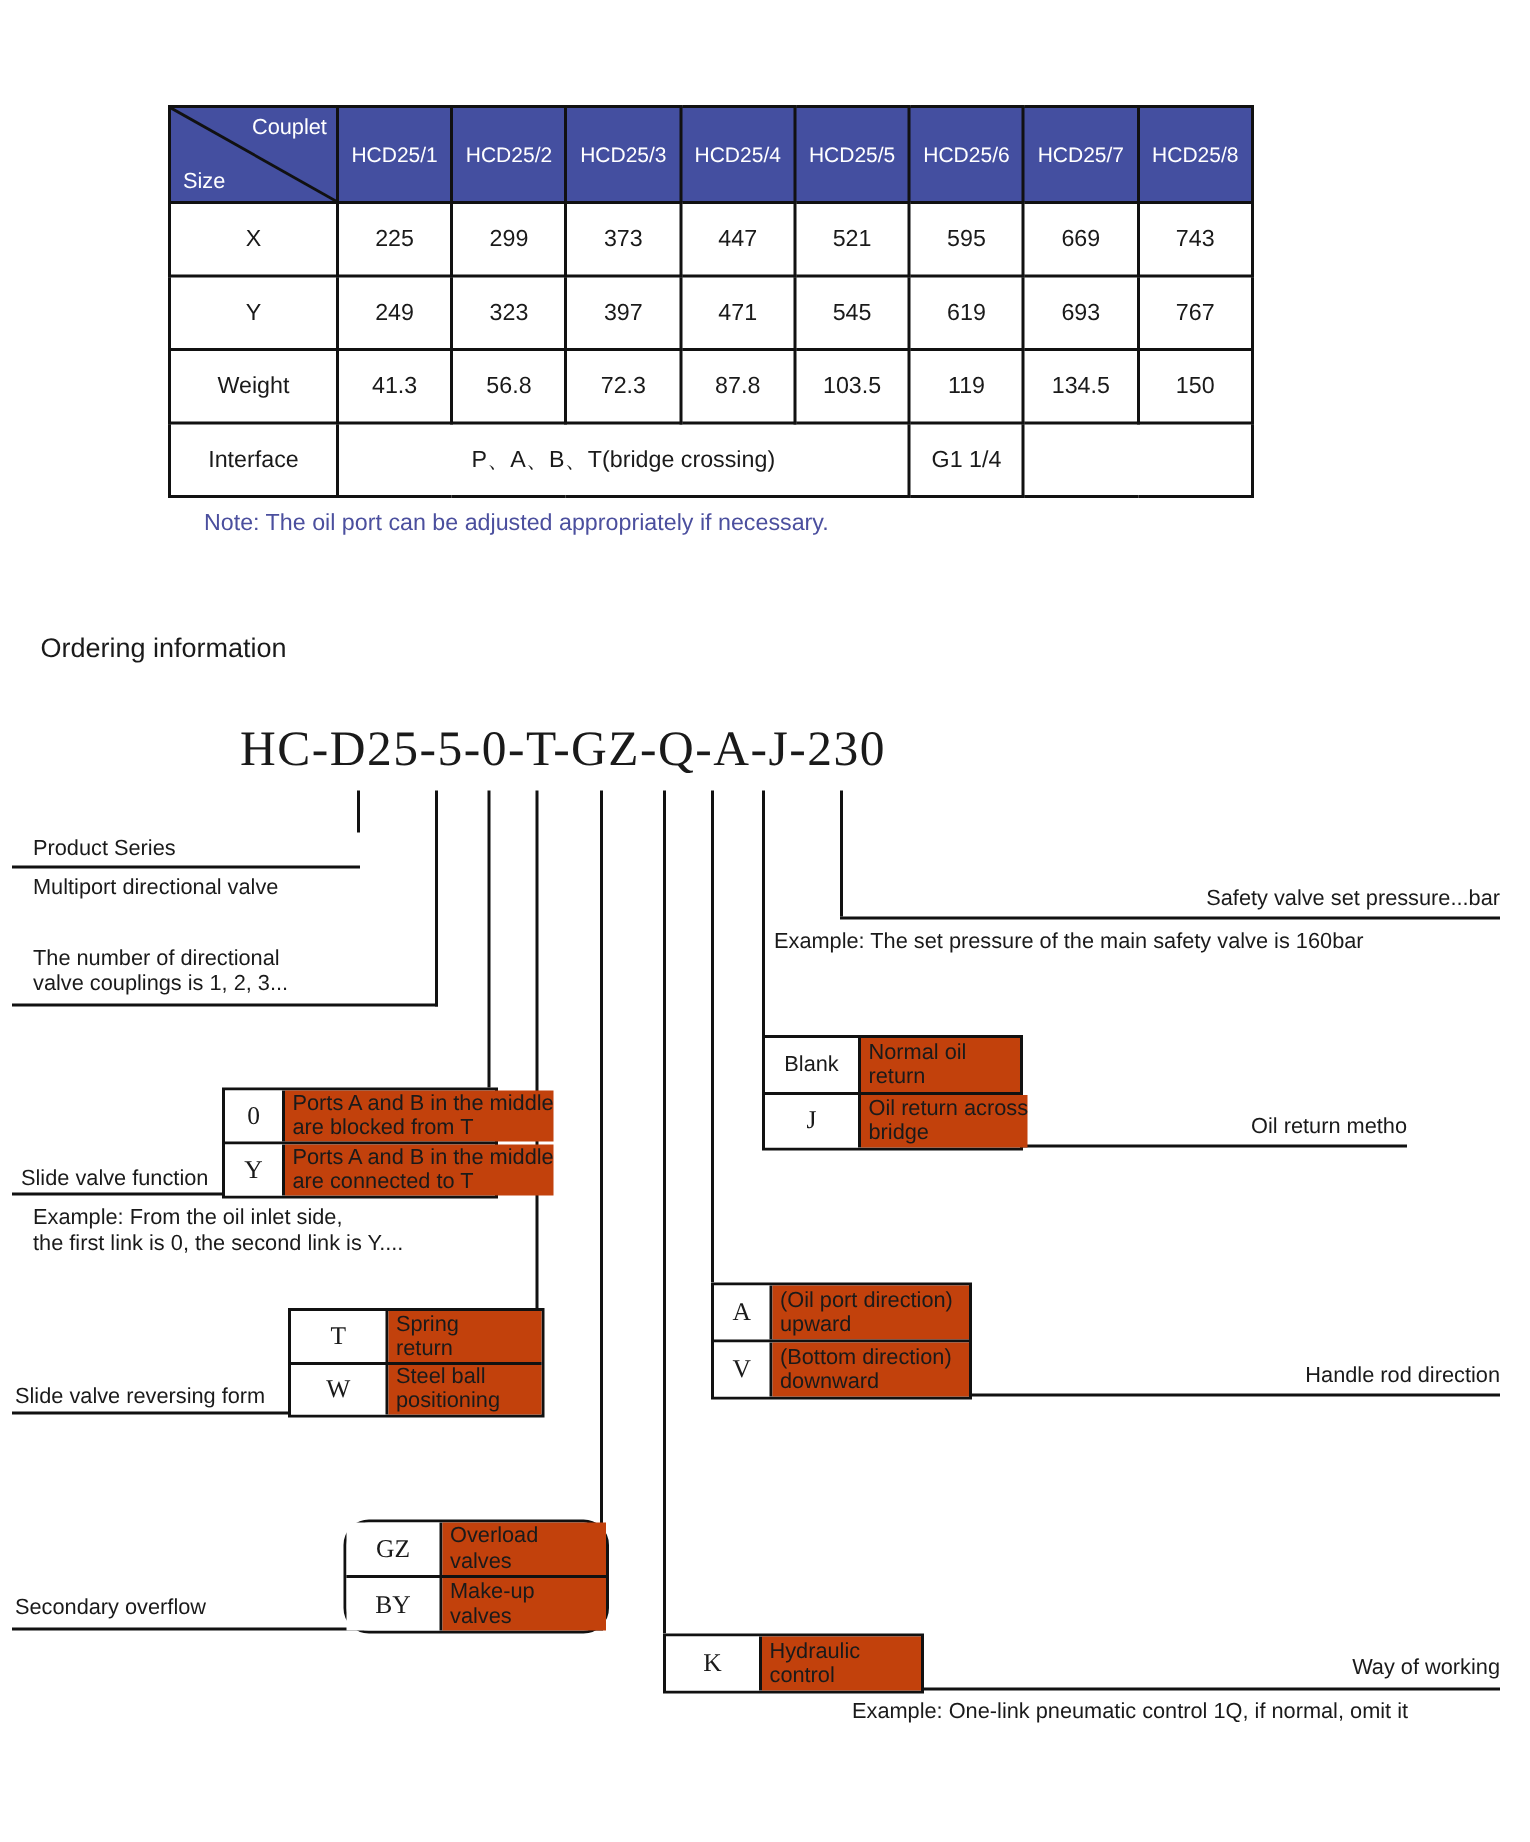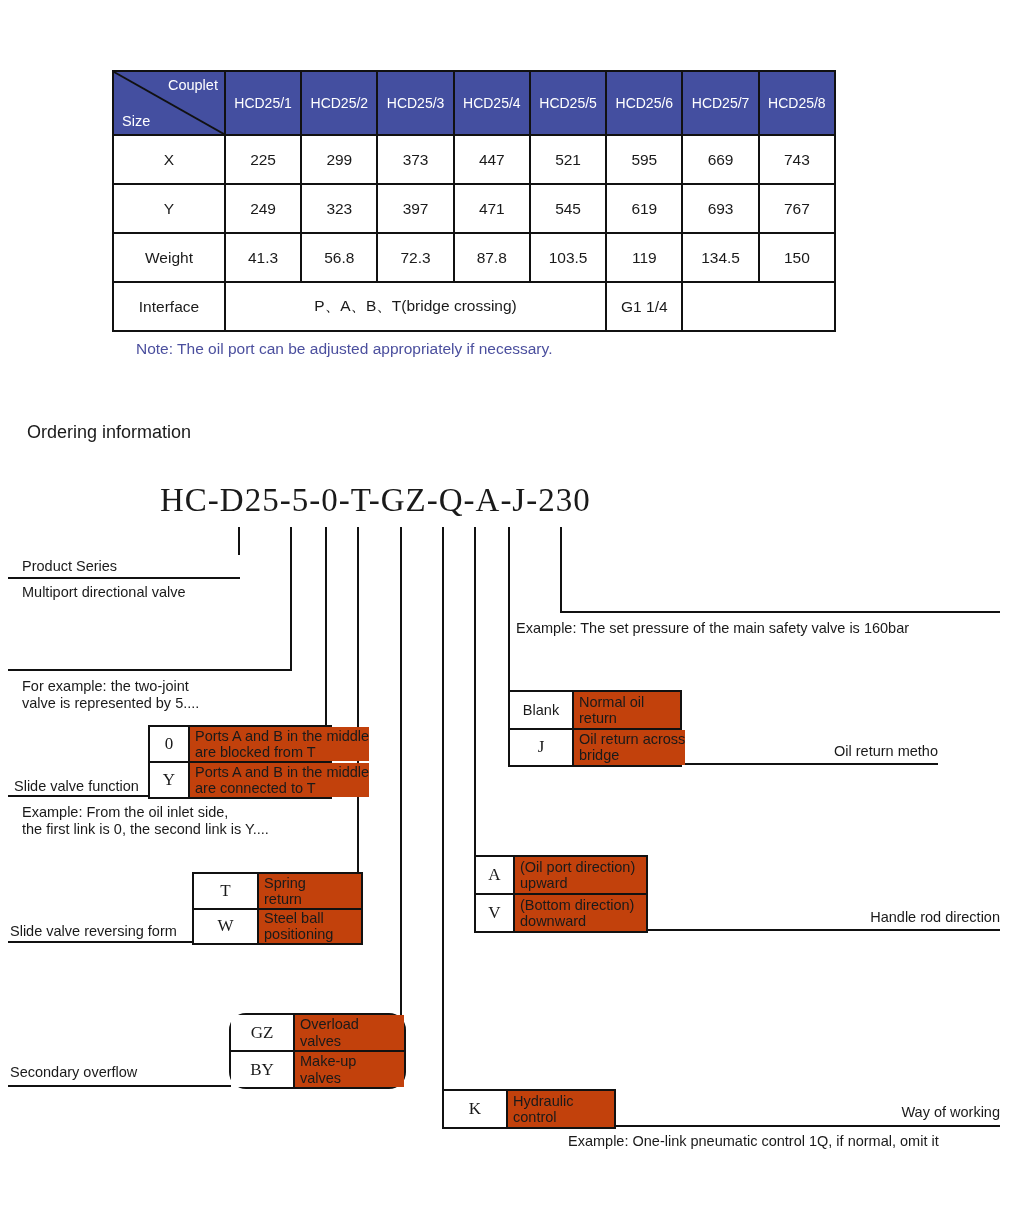--- a/index.html
+++ b/index.html
@@ -171,22 +171,22 @@
   <div class="vline" style="left:442px;top:527px;height:562px;"></div>
   <div class="vline" style="left:474px;top:527px;height:328px;"></div>
   <div class="vline" style="left:508px;top:527px;height:163px;"></div>
   <div class="vline" style="left:560px;top:527px;height:84px;"></div>
 
   <div class="hline" style="left:8px;top:577px;width:232px;"></div>
   <div class="lbl" style="left:22px;top:558px;">Product Series</div>
   <div class="lbl" style="left:22px;top:584px;">Multiport directional valve</div>
 
   <div class="hline" style="left:8px;top:669px;width:284px;"></div>
-  <div class="lbl" style="left:22px;top:678px;">
-    <span>For example: the two-joint<br>valve is represented by 5....</span>
+  <div class="lbl" style="left:22px;top:631px;">
+    <span>The number of directional<br>valve couplings is 1, 2, 3...</span>
   </div>
 
   <div class="hline" style="left:8px;top:795px;width:319px;"></div>
   <div class="lbl" style="left:14px;top:778px;">Slide valve function</div>
   <div class="optbox" style="left:148px;top:725px;width:180px;height:70px;">
     <div class="optrow">
       <div class="optcode" style="width:38px;">0</div>
       <div class="optdesc">
         <span>Ports A and B in the middle<br>are blocked from T</span>
       </div>
@@ -230,20 +230,21 @@
     </div>
     <div class="optrow">
       <div class="optcode" style="width:62px;">BY</div>
       <div class="optdesc">
         <span>Make-up<br>valves</span>
       </div>
     </div>
   </div>
 
   <div class="hline" style="left:560px;top:611px;width:440px;"></div>
+  <div class="lbl r" style="left:600px;top:591px;width:400px;">Safety valve set pressure...bar</div>
   <div class="lbl" style="left:516px;top:620px;">Example: The set pressure of the main safety valve is 160bar</div>
 
   <div class="hline" style="left:508px;top:763px;width:430px;"></div>
   <div class="optbox" style="left:508px;top:690px;width:170px;height:73px;">
     <div class="optrow">
       <div class="optcode" style="width:62px;font-family:'Liberation Sans',sans-serif;font-size:14.5px;">Blank</div>
       <div class="optdesc">
         <span>Normal oil<br>return</span>
       </div>
     </div>

